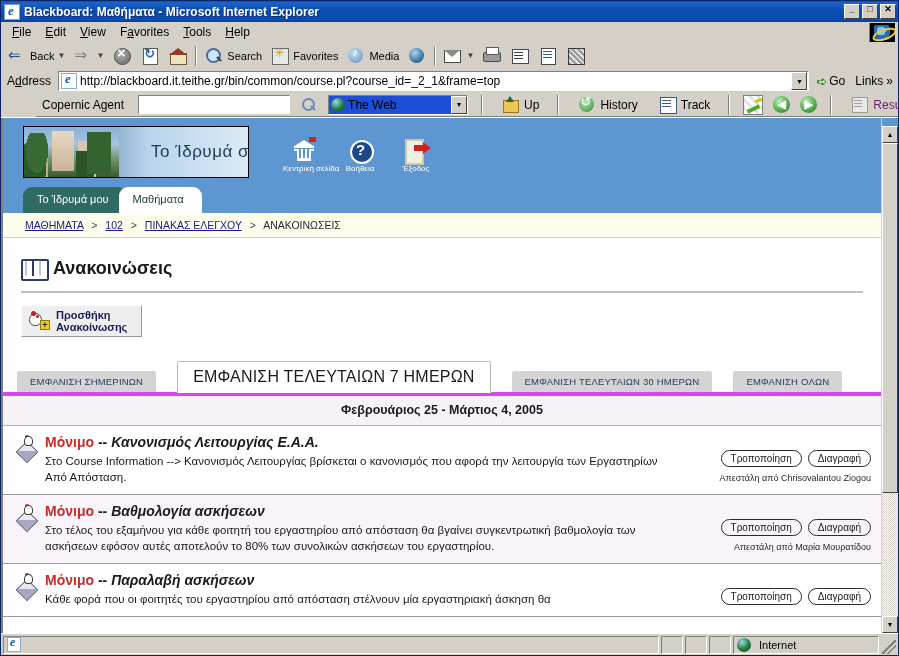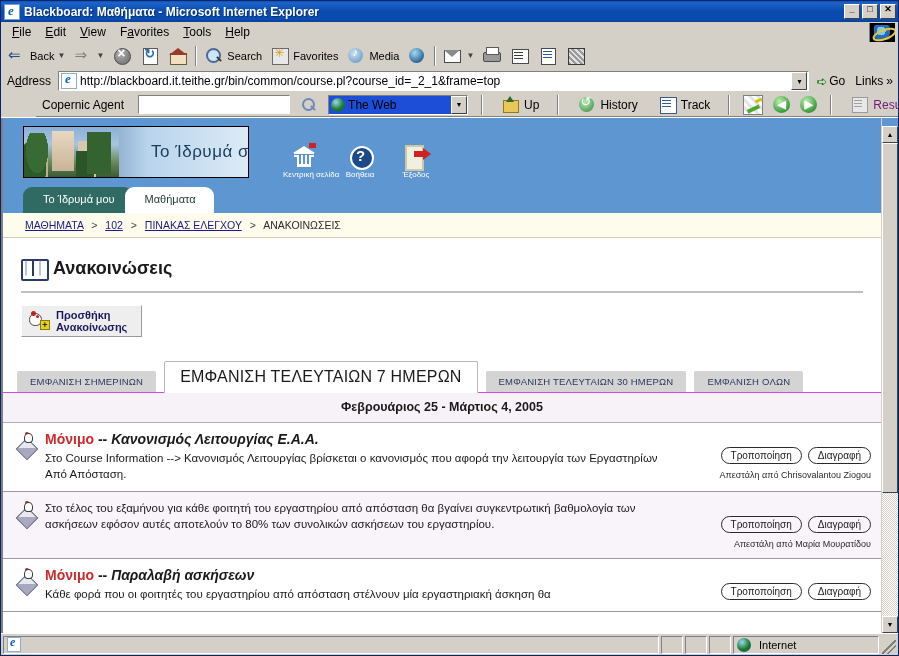--- a/index.html
+++ b/index.html
@@ -321,21 +321,21 @@
     background: radial-gradient(ellipse at 50% 40%, #3a6a34 0 60%, transparent 61%),
                 radial-gradient(ellipse at 30% 80%, #2a5a28 0 55%, transparent 56%);
     box-shadow: 62px -2px 0 -1px #35632f, 48px 14px 0 -4px #2c5527;
   }
   #bblogotext {
     flex: 1; text-align: right; font-size: 17px;
     color: #1a3a5a; letter-spacing: 0.5px;
     padding-right: 8px; white-space: nowrap; margin-left: 32px;
   }
   #bbnavicons {
-    position: absolute; left: 280px; top: 25px;
+    position: absolute; left: 280px; top: 19px;
     display: flex; gap: 14px;
   }
   .navicon { width: 42px; text-align: center; cursor: pointer; }
   .navicon .glyph { height: 26px; position: relative; }
   .navicon .lbl {
     font-size: 8px; color: #ffffff; line-height: 9px;
     margin-top: 1px; white-space: nowrap;
   }
   .gl-home::before {
     content: ""; position: absolute; left: 50%; margin-left: -10px; top: 9px;
@@ -378,21 +378,21 @@
   .gl-exit .tip {
     position: absolute; left: 50%; margin-left: 7px; top: 5px;
     border-top: 6px solid transparent; border-bottom: 6px solid transparent;
     border-left: 8px solid #d02020;
   }
   #bbtabs {
     position: absolute; left: 20px; bottom: 0;
     display: flex; align-items: flex-end; gap: 0;
   }
   .bbtab {
-    font-size: 11px; padding: 6px 18px 7px 20px;
+    font-size: 11px; padding: 6px 18px 7px 14px;
     border-radius: 9px 9px 0 0; cursor: pointer;
     white-space: nowrap; line-height: 13px;
   }
   .bbtab.inactive { background: #2f6b63; color: #ffffff; }
   .bbtab.active { background: #ffffff; color: #20403a; margin-left: -8px; position: relative; }
 
   
   #crumbbar {
     background: #fdfced;
     border-bottom: 1px solid #cfcfb8;
@@ -451,23 +451,23 @@
     color: #2a2a2a; font-size: 9px; line-height: 8px; text-align: center;
     font-weight: bold;
   }
   #addbtn .lbl2 {
     font-size: 11px; color: #1a1a5a; font-weight: bold;
     line-height: 12px; text-align: left;
   }
 
   
   #filterrow {
-    display: flex; align-items: flex-end; gap: 8px;
+    display: flex; align-items: flex-end; gap: 21px;
     padding: 14px 0 0 14px;
-    border-bottom: 1px solid #d946ef;
+    border-bottom: 4px solid #d946ef;
   }
   .ftab {
     font-size: 9.5px; color: #2a3a5a;
     padding: 5px 13px 5px 13px;
     background: #d4d4d4;
     border-radius: 2px 2px 0 0;
     cursor: pointer; white-space: nowrap;
     letter-spacing: 0.2px;
   }
   .ftab.active {
@@ -820,20 +820,25 @@
               <span>Chrisovalantou Ziogou</span>
             </div>
           </div>
         </div>
 
         <div class="ann alt">
           <span class="ic-ann">
               <span class="dots"></span>
             </span>
           <div class="anncontent">
+            <div class="annhead">
+              <span class="perm">Μόνιμο</span>
+              <span class="dash">--</span>
+              <span class="subj">Βαθμολογία ασκήσεων</span>
+            </div>
             <div class="annbody">Στο τέλος του εξαμήνου για κάθε φοιτητή του εργαστηρίου από απόσταση θα βγαίνει συγκεντρωτική βαθμολογία των ασκήσεων εφόσον αυτές αποτελούν το 80% των συνολικών ασκήσεων του εργαστηρίου.</div>
           </div>
           <div class="annright">
             <div class="annbtns">
               <span class="pillbtn">Τροποποίηση</span>
               <span class="pillbtn">Διαγραφή</span>
             </div>
             <div class="annsender">
               <span>Απεστάλη από</span>
               <span>Μαρία Μουρατίδου</span>

